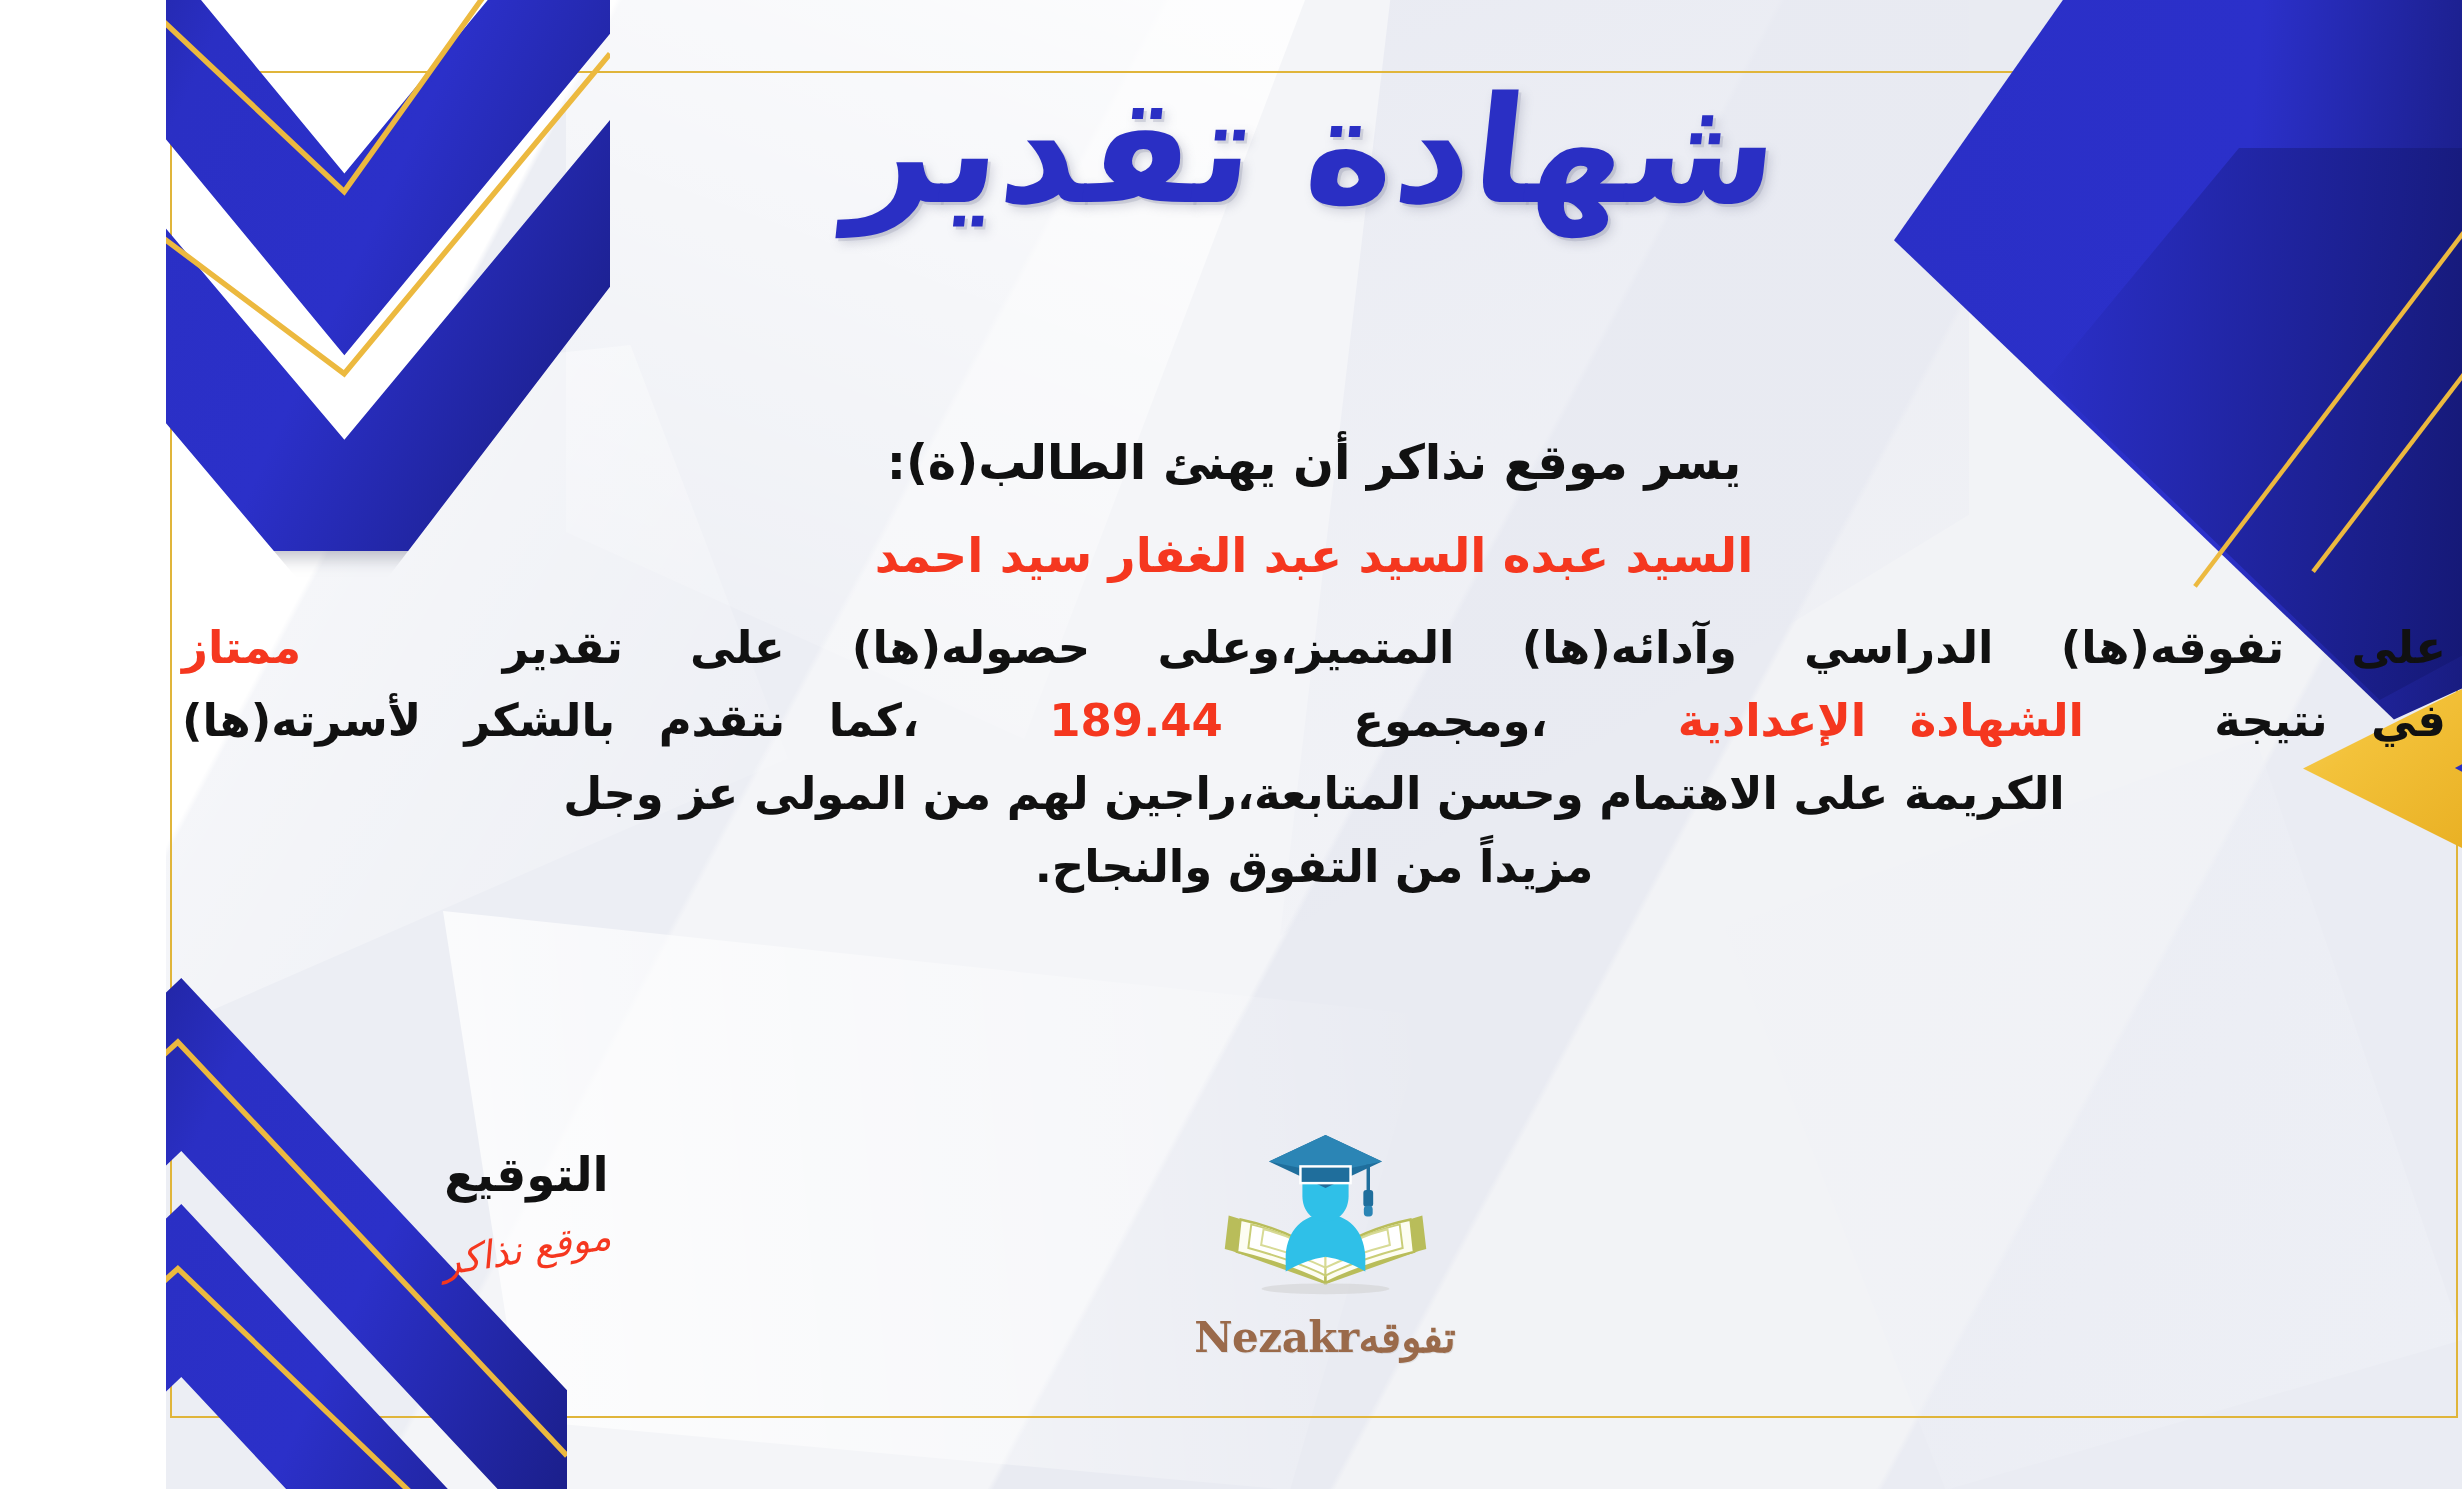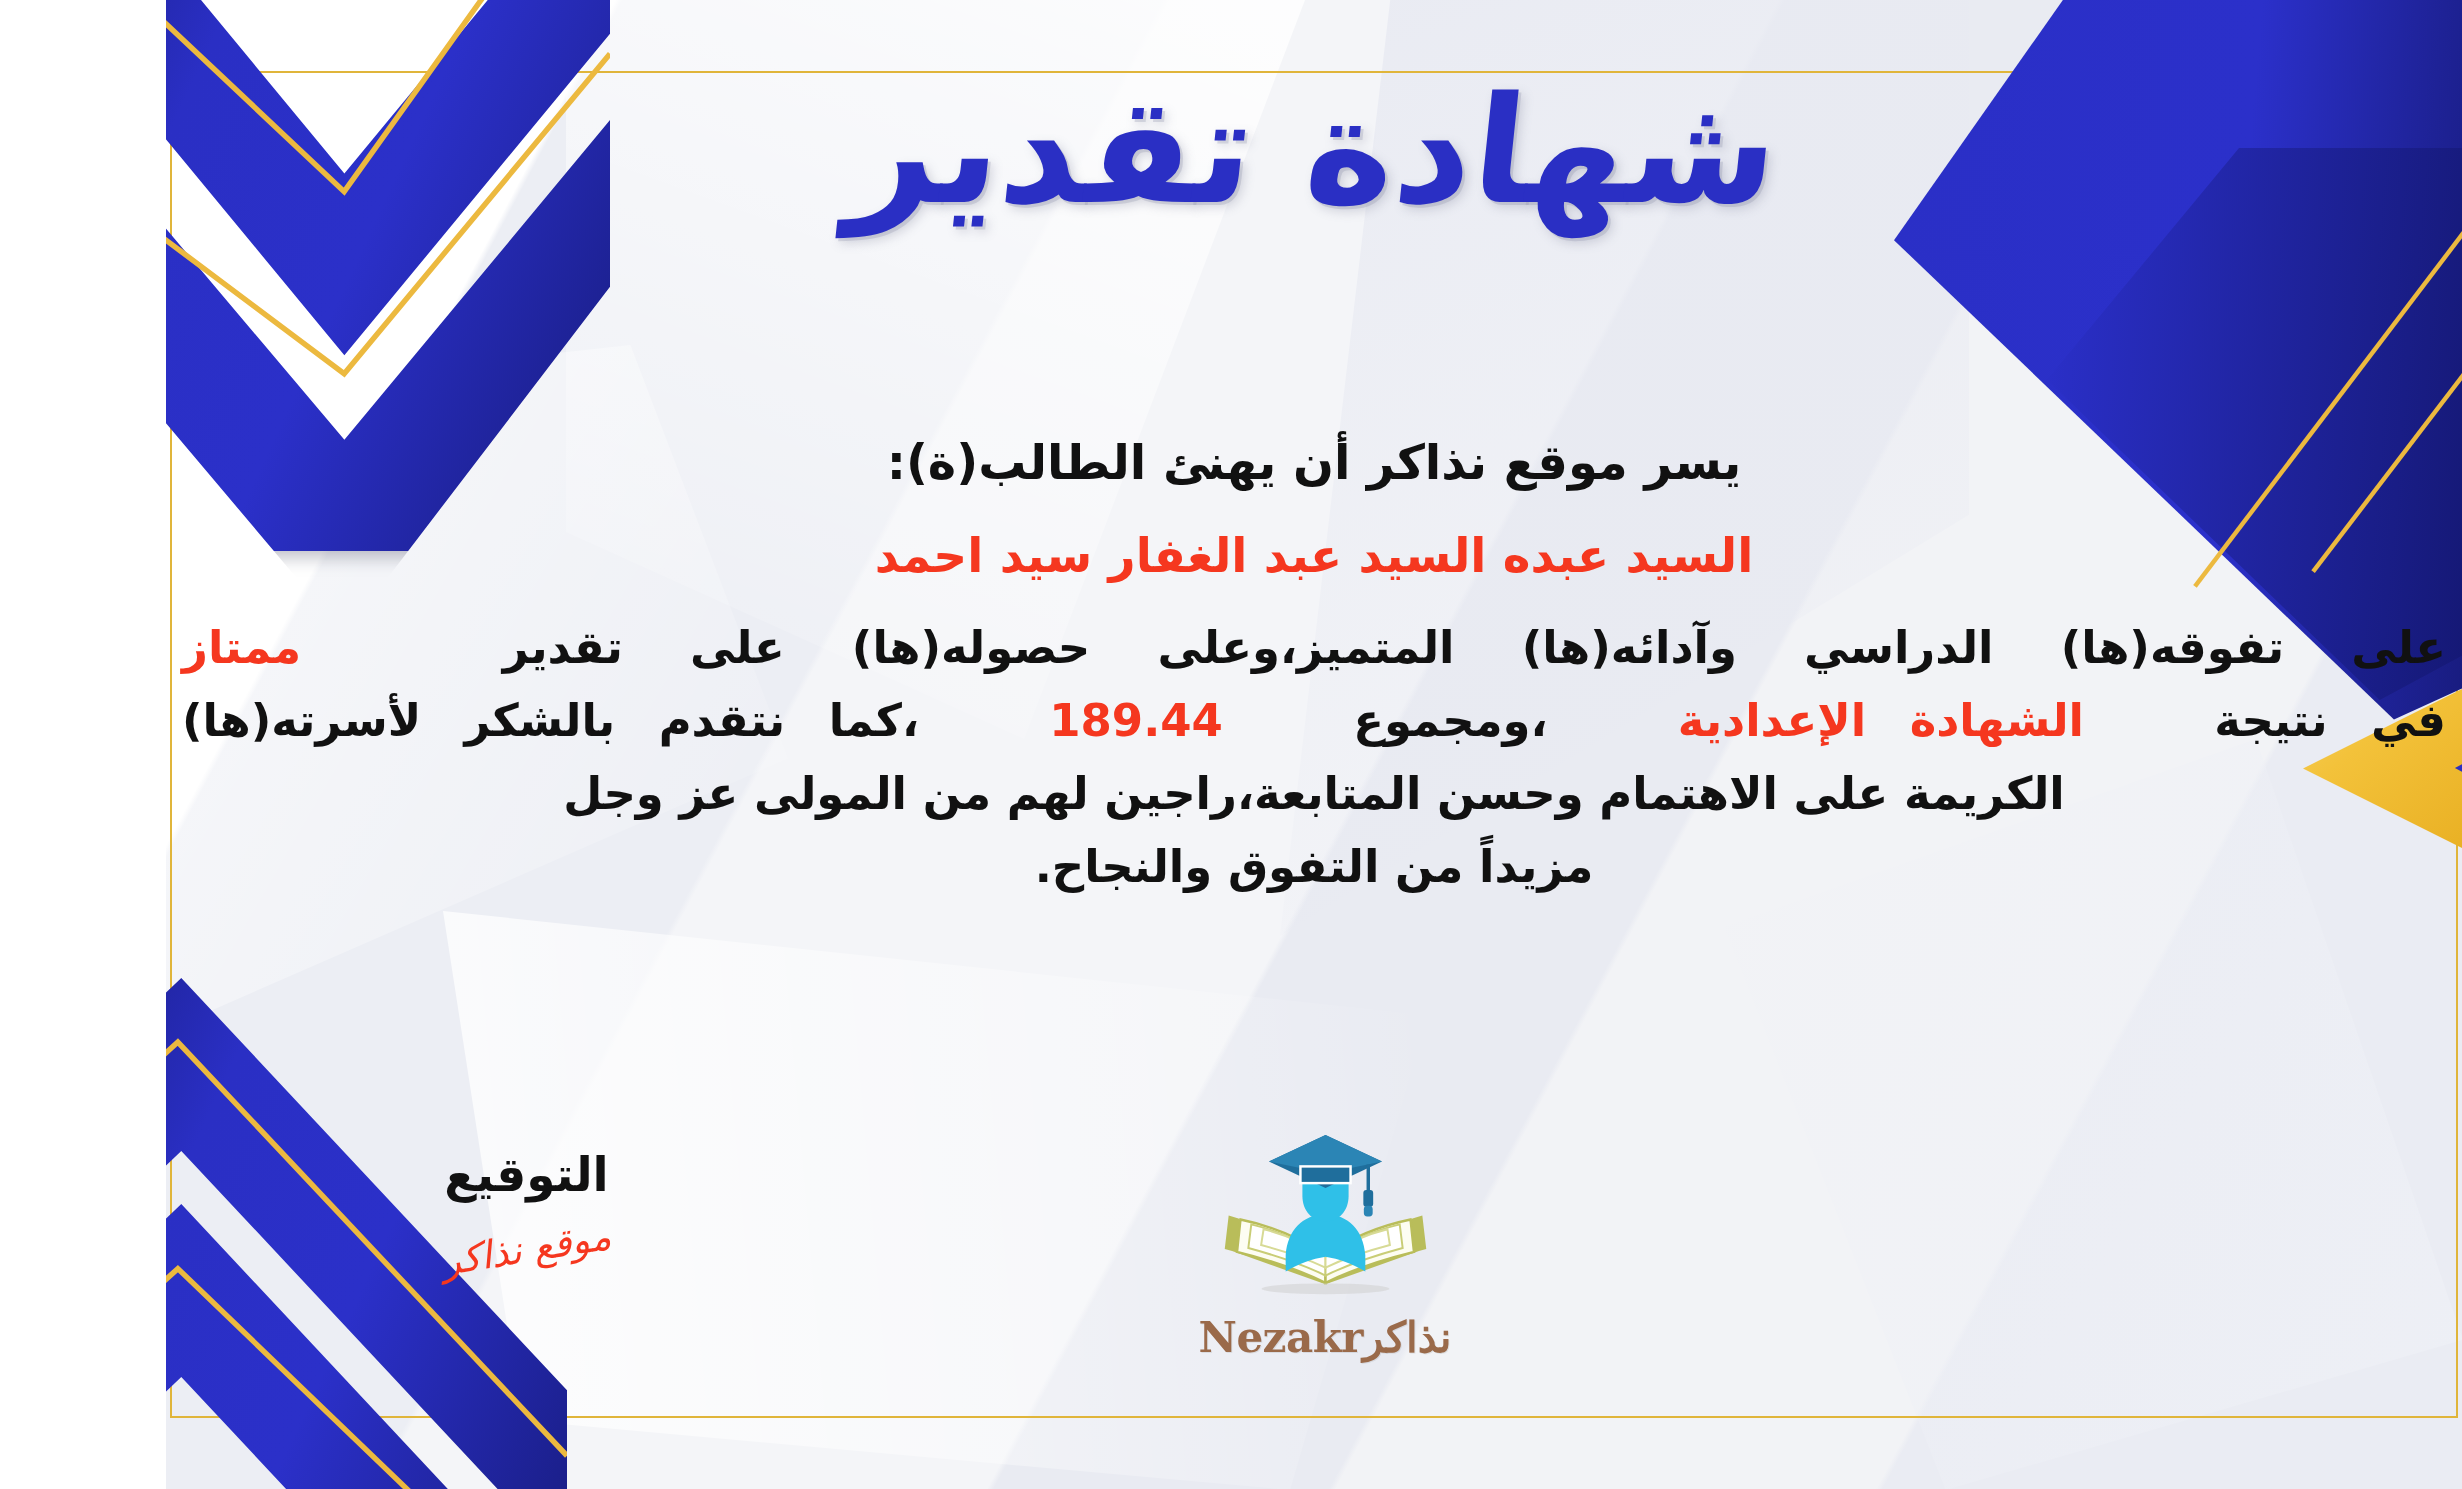--- a/index.html
+++ b/index.html
@@ -287,17 +287,17 @@
         <g>
           <polygon points="235,14 350,68 235,122 120,68" fill="#1f6e9c"></polygon>
           <polygon points="235,14 350,68 235,92 120,68" fill="#2b85b5"></polygon>
           <rect x="184" y="78" width="102" height="34" fill="#1f6e9c" stroke="#ffffff" stroke-width="5"></rect>
           <path d="M322 74 L322 128" stroke="#1f6e9c" stroke-width="7" fill="none"></path>
           <rect x="312" y="126" width="20" height="34" rx="6" fill="#1f6e9c"></rect>
           <rect x="313" y="158" width="18" height="22" rx="7" fill="#2b85b5"></rect>
         </g>
       </svg>
     </div>
-    <div id="logo-text"><span>نذاكر</span><span>Nezakr</span></div>
+    <div id="logo-text"><span>تفوقه</span><span>Nezakr</span></div>
   </div>
 
 </div>
 
 
 </body></html>

